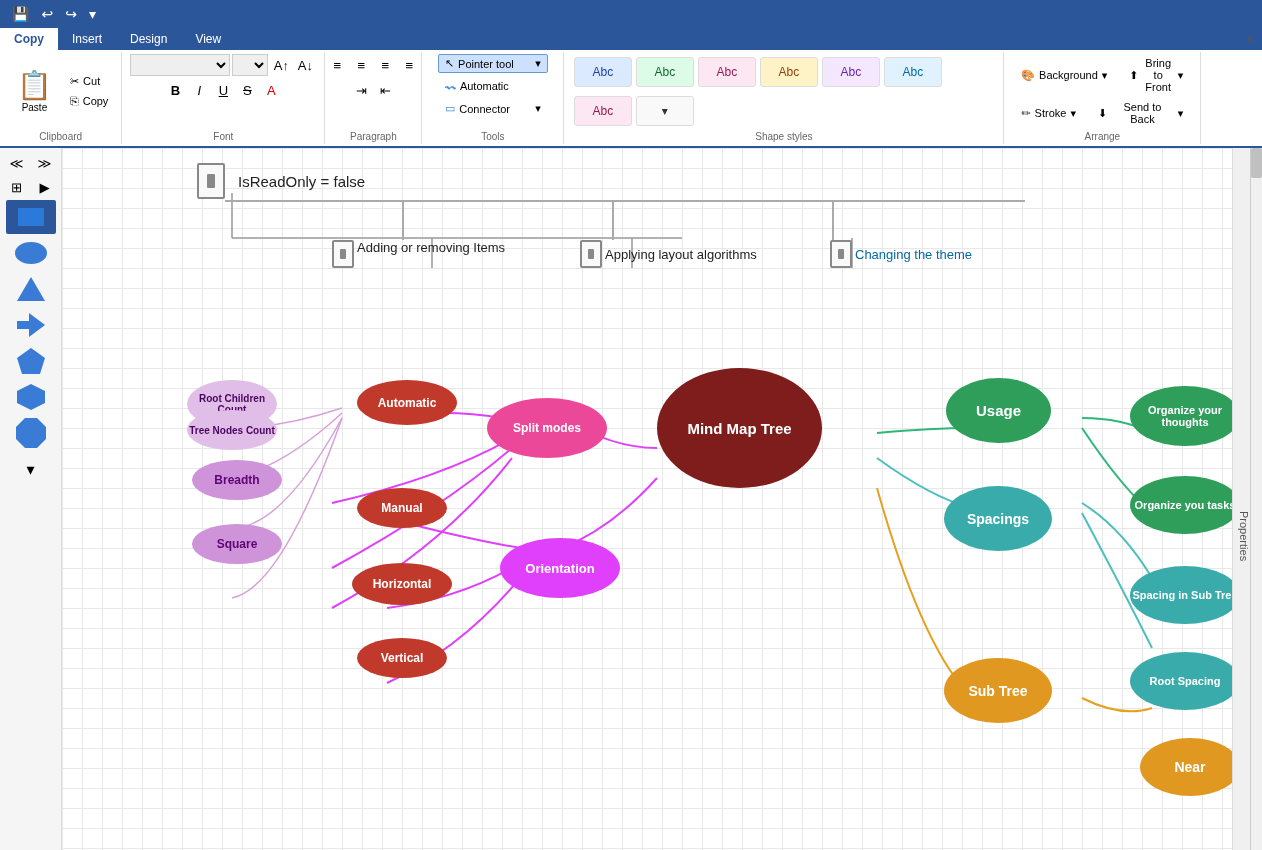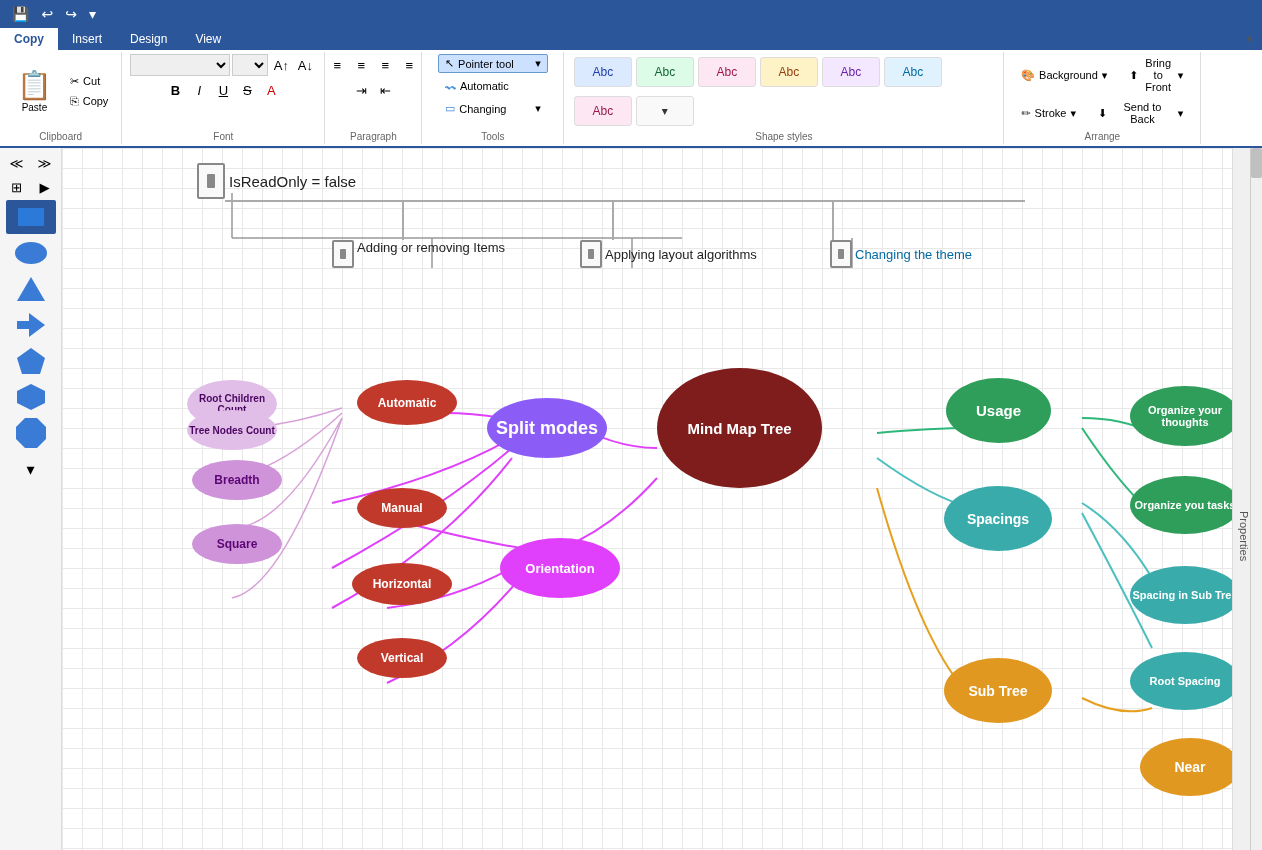--- a/index.html
+++ b/index.html
@@ -146,21 +146,21 @@
         <span>↖</span>
         <span>Pointer tool</span>
         <span style="margin-left:auto;">▾</span>
       </button>
       <button class="tool-btn">
         <span style="color:#4a90d9;">〰</span>
         <span>Automatic</span>
       </button>
       <button class="tool-btn">
         <span style="color:#4a90d9;">▭</span>
-        <span>Changing</span>
+        <span>Connector</span>
         <span style="margin-left:auto;">▾</span>
       </button>
     </div>
     <span class="ribbon-group-label">Tools</span>
   </div>
 
   <div class="ribbon-group" style="width:440px;">
     <div class="ribbon-group-content" style="flex-wrap:wrap; gap:4px; width:420px;">
       <button class="shape-style-btn" style="background:#dbeafe; color:#1e40af;">Abc</button>
       <button class="shape-style-btn" style="background:#dcfce7; color:#166534;">Abc</button>
@@ -299,21 +299,21 @@
 
       <path d="M 1020 550 Q 1060 570 1090 560" stroke="#e6a020" stroke-width="2" fill="none"></path>
     </svg>
 
     <div class="diagram-area">
 
       <div style="position:absolute; top:15px; left:135px; display:flex; align-items:center; gap:4px;">
         <div style="width:28px;height:36px;border:2px solid #888;border-radius:2px;background:#f9f9f9;display:flex;align-items:center;justify-content:center;">
           <div style="width:8px;height:14px;background:#888;border-radius:1px;"></div>
         </div>
-        <span style="font-size:15px;font-weight:500;color:#222;">IsReadOnly = false</span>
+        <span style="font-size:15px;font-weight:500;color:#222;margin-left:9px;">IsReadOnly = false</span>
       </div>
 
       <div style="position:absolute; top:52px; left:163px; width:800px; height:1.5px; background:#aaa;"></div>
 
       <div style="position:absolute; top:52px; left:340px; width:1.5px; height:40px; background:#aaa;"></div>
       <div style="position:absolute; top:52px; left:550px; width:1.5px; height:40px; background:#aaa;"></div>
       <div style="position:absolute; top:52px; left:770px; width:1.5px; height:40px; background:#aaa;"></div>
 
       <div style="position:absolute; top:92px; left:270px; display:flex; align-items:flex-start; gap:3px;">
         <div style="width:22px;height:28px;border:2px solid #888;border-radius:2px;background:#f9f9f9;display:flex;align-items:center;justify-content:center;">
@@ -331,21 +331,21 @@
 
       <div style="position:absolute; top:92px; left:768px; display:flex; align-items:center; gap:3px;">
         <div style="width:22px;height:28px;border:2px solid #888;border-radius:2px;background:#f9f9f9;display:flex;align-items:center;justify-content:center;">
           <div style="width:6px;height:10px;background:#888;border-radius:1px;"></div>
         </div>
         <span style="font-size:13px;color:#0369a1;">Changing the theme</span>
       </div>
 
       <div class="node" style="width:165px; height:120px; background:#7f1d1d; left:595px; top:220px; font-size:15px;">Mind Map Tree</div>
 
-      <div class="node" style="width:120px; height:60px; background:#8b5cf6; left:425px; top:250px; font-size:18px;">Split modes</div>
+      <div class="node" style="width:120px; height:60px; background:#ec4899; left:425px; top:250px; font-size:12px;">Split modes</div>
 
       <div class="node" style="width:100px; height:45px; background:#c0392b; left:295px; top:232px; font-size:12px;">Automatic</div>
 
       <div class="node" style="width:120px; height:60px; background:#e040fb; left:438px; top:390px; font-size:13px;">Orientation</div>
 
       <div class="node" style="width:90px; height:40px; background:#c0392b; left:295px; top:340px; font-size:12px;">Manual</div>
 
       <div class="node" style="width:100px; height:42px; background:#c0392b; left:290px; top:415px; font-size:12px;">Horizontal</div>
 
       <div class="node" style="width:90px; height:40px; background:#c0392b; left:295px; top:490px; font-size:12px;">Vertical</div>

